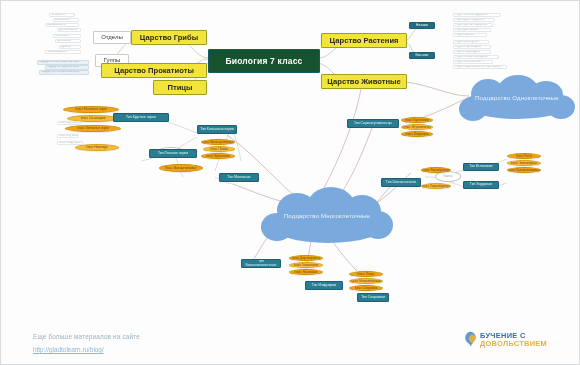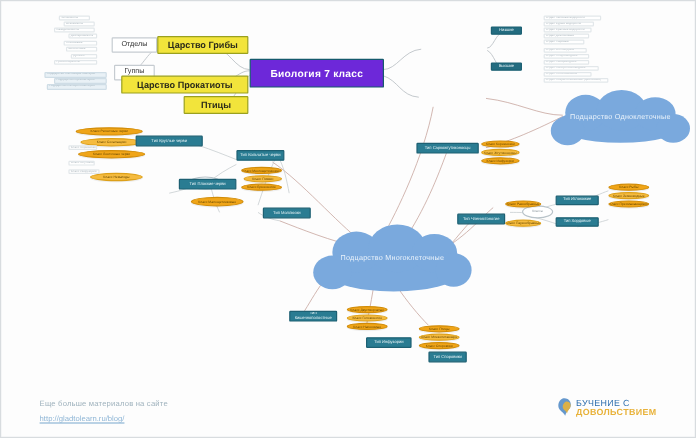--- a/index.html
+++ b/index.html
@@ -15,21 +15,21 @@
     box-sizing:border-box;
     overflow:hidden;
   }
   #edges{position:absolute;left:0;top:0;width:580px;height:365px;pointer-events:none;}
 
   
   .node{position:absolute;box-sizing:border-box;display:flex;align-items:center;justify-content:center;text-align:center;line-height:1.05;}
 
   
   .central{
-    background:#6d28d9;color:#ffffff;border:1px solid #155a6c;
+    background:#14532d;color:#ffffff;border:1px solid #155a6c;
     font-size:8.5px;font-weight:bold;letter-spacing:.2px;border-radius:1px;
   }
   
   .yellow{
     background:#f2e43b;color:#2b2b1a;border:1px solid #9aa01f;
     font-size:7.6px;font-weight:bold;border-radius:1px;
   }
   
   .white{
     background:#ffffff;color:#333;border:1px solid #c6ccd1;
@@ -72,21 +72,21 @@
   }
   
   .footer-text{
     position:absolute;color:#9fb2bd;font-size:6.4px;letter-spacing:.15px;
   }
   .footer-link{
     position:absolute;color:#8fb6d6;font-size:6.4px;text-decoration:underline;
   }
   .logo-wrap{position:absolute;display:flex;align-items:center;}
   .logo-mark{width:15px;height:17px;margin-right:2px;}
-  .logo-l1{color:#2f6fae;font-size:7.4px;font-weight:normal;letter-spacing:.3px;line-height:1.05;}
+  .logo-l1{color:#2f6fae;font-size:7.4px;font-weight:bold;letter-spacing:.3px;line-height:1.05;}
   .logo-l2{color:#e8b23a;font-size:7.4px;font-weight:bold;letter-spacing:.3px;line-height:1.05;text-align:right;}
 </style>
 </head>
 <body>
 
 <div id="canvas">
 
   <svg id="edges" viewBox="0 0 580 365">
     <g fill="none" stroke="#b9bfc4" stroke-width="0.7">
 
@@ -150,20 +150,22 @@
   <div class="node white" style="left:92px;top:30px;width:38px;height:13px;">Отделы</div>
   <div class="node white" style="left:94px;top:53px;width:34px;height:13px;">Гуппы</div>
 
   <div class="node micro blue" style="left:36px;top:59px;width:52px;height:4.5px;">Подцарство Настоящие бактерии</div>
   <div class="node micro blue" style="left:44px;top:64px;width:44px;height:4.5px;">Подцарство Архебактерии</div>
   <div class="node micro blue" style="left:38px;top:69px;width:50px;height:4.5px;">Подцарство Оксифотобактерии</div>
 
   <div class="node yellow" style="left:100px;top:62px;width:106px;height:15px;">Царство Прокатиоты</div>
   <div class="node yellow" style="left:130px;top:29px;width:76px;height:15px;">Царство Грибы</div>
   <div class="node yellow" style="left:152px;top:79px;width:54px;height:15px;">Птицы</div>
+  <div class="node yellow" style="left:320px;top:32px;width:86px;height:15px;">Царство Растения</div>
+  <div class="node yellow" style="left:320px;top:73px;width:86px;height:15px;">Царство Животные</div>
 
   <div class="node central" style="left:207px;top:48px;width:112px;height:24px;">Биология 7 класс</div>
 
   <div class="node teal dark" style="left:408px;top:21px;width:26px;height:7px;">Низшие</div>
   <div class="node teal dark" style="left:408px;top:51px;width:26px;height:7px;">Высшие</div>
 
   <div class="node micro" style="left:452px;top:12px;width:48px;height:4px;">Отдел Зелёные водоросли</div>
   <div class="node micro" style="left:452px;top:17px;width:42px;height:4px;">Отдел Бурые водоросли</div>
   <div class="node micro" style="left:452px;top:22px;width:40px;height:4px;">Отдел Красные водоросли</div>
   <div class="node micro" style="left:452px;top:27px;width:38px;height:4px;">Отдел Диатомовые</div>

